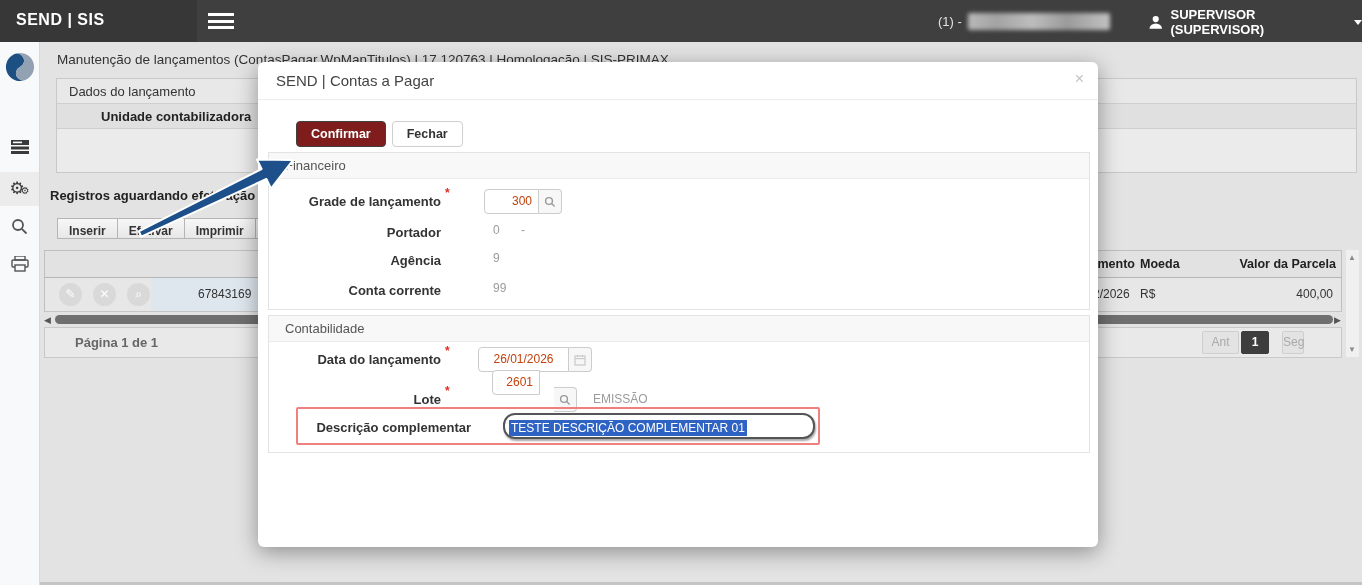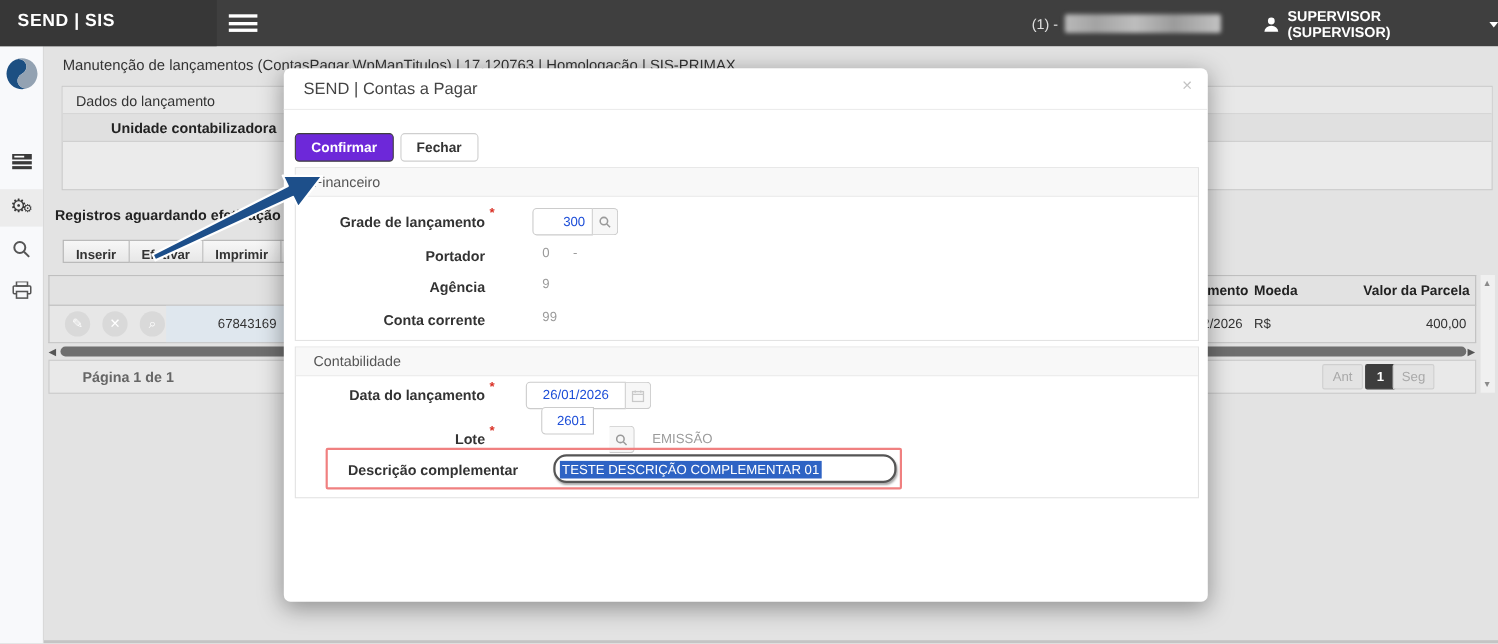--- a/index.html
+++ b/index.html
@@ -68,31 +68,31 @@
 
   
   #modal { left:258px; top:62px; width:840px; height:485px; background:#fff; border-radius:6px;
     box-shadow:0 5px 22px rgba(0,0,0,.38); z-index:10; }
   #m-head { left:0; top:0; width:100%; height:38px; border-bottom:1px solid #ececec; }
   #m-title { left:18px; top:10px; font-size:15px; color:#444; }
   #m-close { right:14px; top:8px; font-size:16px; color:#c3c3c3; cursor:pointer; }
   #m-btns { left:10px; top:59px; display:flex; gap:6px; }
   .mbtn { height:26px; padding:0 14px; border-radius:4px; font-size:12.5px; font-weight:bold; cursor:pointer;
     line-height:24px; }
-  .mbtn.dark { background:#6d28d9; color:#fff; border:1px solid #3f3f3f; }
+  .mbtn.dark { background:#7f1d1d; color:#fff; border:1px solid #3f3f3f;margin-left:28px; }
   .mbtn.light { background:#fff; color:#333; border:1px solid #cfcfcf; }
   .fieldset { position:absolute; left:10px; width:822px; border:1px solid #e3e3e3; background:#fff; }
   #fs-fin { top:90px; height:158px; }
   #fs-con { top:253px; height:138px; }
   .legend { position:absolute; left:0; top:0; width:100%; height:26px; background:#f8f8f8;
     border-bottom:1px solid #ececec; font-size:13px; color:#555; line-height:26px; padding-left:16px; }
   .lbl { position:absolute; font-size:13px; font-weight:bold; color:#333; text-align:right; white-space:nowrap; }
   .req { position:absolute; color:#d93025; font-size:12px; font-weight:bold; }
   .inp { position:absolute; height:25px; border:1px solid #ccc; border-radius:4px 0 0 4px; background:#fff;
-    font-size:12px; color:#1d4ed8; text-align:right; padding:0 6px; line-height:23px; }
+    font-size:12px; color:#c2410c; text-align:right; padding:0 6px; line-height:23px; }
   .ibtn { position:absolute; width:23px; height:25px; border:1px solid #ccc; border-left:none;
     border-radius:0 4px 4px 0; background:#f7f7f7; cursor:pointer; display:flex; align-items:center;
     justify-content:center; }
   .ro { position:absolute; font-size:12px; color:#9b9b9b; }
   #desc-inp { position:absolute; width:312px; height:26px; background:#fff; border:2px solid #555;
     border-radius:12px; box-shadow:1px 2px 2px rgba(0,0,0,.35); padding:3px 4px; }
   #desc-sel { background:#2e63c4; color:#fff; font-size:12px; padding:1px 2px; white-space:nowrap; }
 
   
   #redbox { left:296px; top:407px; width:524px; height:38px; border:2px solid #f08080;
@@ -137,21 +137,21 @@
   </div>
   <div id="hscroll" class="abs">
     <span class="harrow" style="left:0">◀</span>
     <div id="hthumb" class="abs"></div>
     <span class="harrow" style="left:1290px">▶</span>
   </div>
   <div id="grid-foot" class="abs">
     <span id="pagetext" class="abs">Página 1 de 1</span>
     <span class="pgbtn" style="right:102px;width:37px">Ant</span>
     <span class="pgbtn cur" style="right:72px;width:28px">1</span>
-    <span class="pgbtn" style="right:37px;width:38px">Seg</span>
+    <span class="pgbtn" style="right:37px;width:22px">Seg</span>
   </div>
   <div id="vscroll" class="abs">
     <span class="varrow" style="top:3px">▲</span>
     <span class="varrow" style="bottom:3px">▼</span>
   </div>
 
   <div id="modal" class="abs">
     <div id="m-head" class="abs">
       <span id="m-title" class="abs">SEND | Contas a Pagar</span>
       <span id="m-close" class="abs">×</span>

